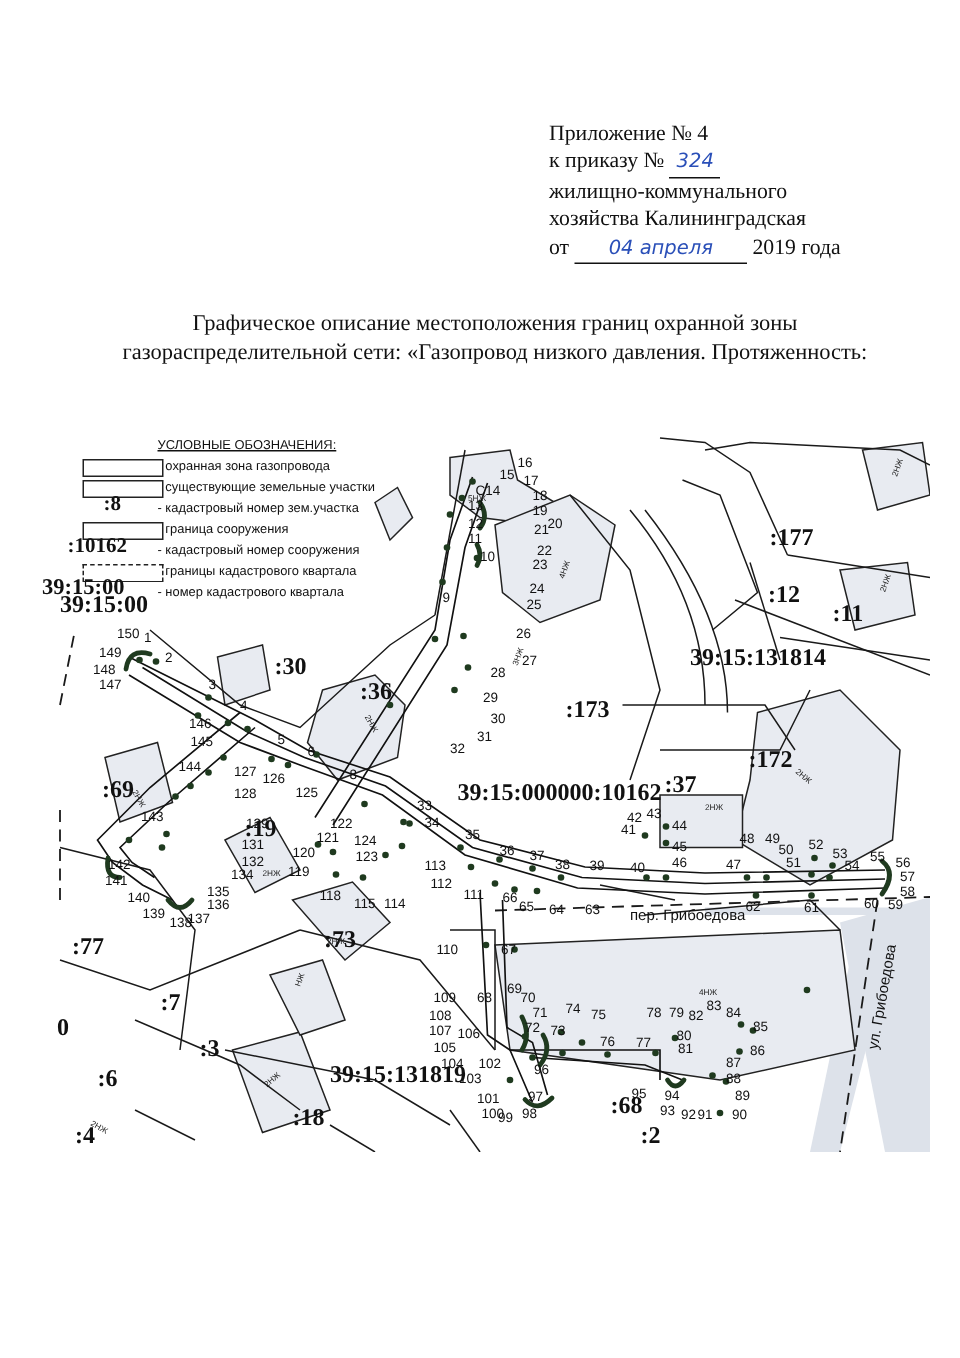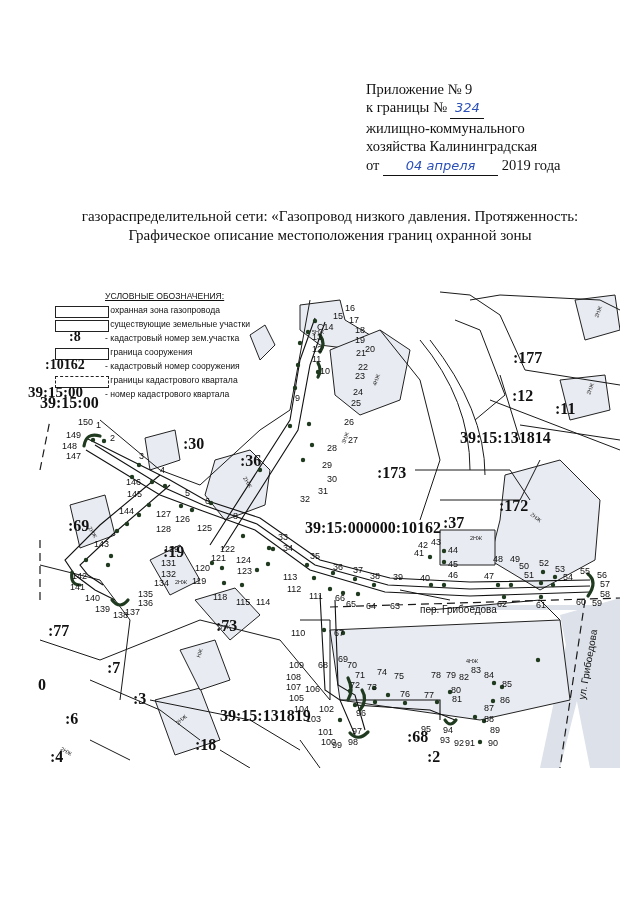--- a/index.html
+++ b/index.html
@@ -17,37 +17,37 @@
   .legend .symtxt{position:absolute;font-family:"Liberation Serif",serif;font-weight:bold;font-size:14px;white-space:nowrap;text-align:center;}
   .lbl{font-family:"Liberation Sans",sans-serif;font-size:9px;fill:#111;}
   .cad{font-family:"Liberation Serif",serif;font-weight:bold;font-size:16px;fill:#111;}
   .bld{font-family:"Liberation Sans",sans-serif;font-size:5.5px;fill:#222;}
   .street{font-family:"Liberation Sans",sans-serif;font-size:10px;fill:#111;}
 </style>
 </head>
 <body>
 
 <div class="appendix">
-  <div>Приложение № 9</div>
+  <div>Приложение № 4</div>
   <div>
-    <span>к границы №</span>
+    <span>к приказу №</span>
     <span class="uline" style="width:34px"><span class="hand">324</span></span>
   </div>
   <div>жилищно-коммунального</div>
   <div>хозяйства Калининградская</div>
   <div>
     <span>от</span>
     <span class="uline" style="width:115px"><span class="hand">04 апреля</span></span>
     <span>2019 года</span>
   </div>
 </div>
 
 <div class="title">
+  <div>Графическое описание местоположения границ охранной зоны</div>
   <div>газораспределительной сети: «Газопровод низкого давления. Протяженность:</div>
-  <div>Графическое описание местоположения границ охранной зоны</div>
 </div>
 
 <div class="map">
 <svg width="590" height="486" viewBox="30 282 590 486" xmlns="http://www.w3.org/2000/svg">
 
   <g fill="#dde2ea" stroke="none">
     <polygon points="470,610 620,610 620,605 470,605"></polygon>
     <polygon points="570,625 590,610 600,610 560,768 540,768"></polygon>
     <polygon points="560,615 620,598 620,768 590,768"></polygon>
   </g>

